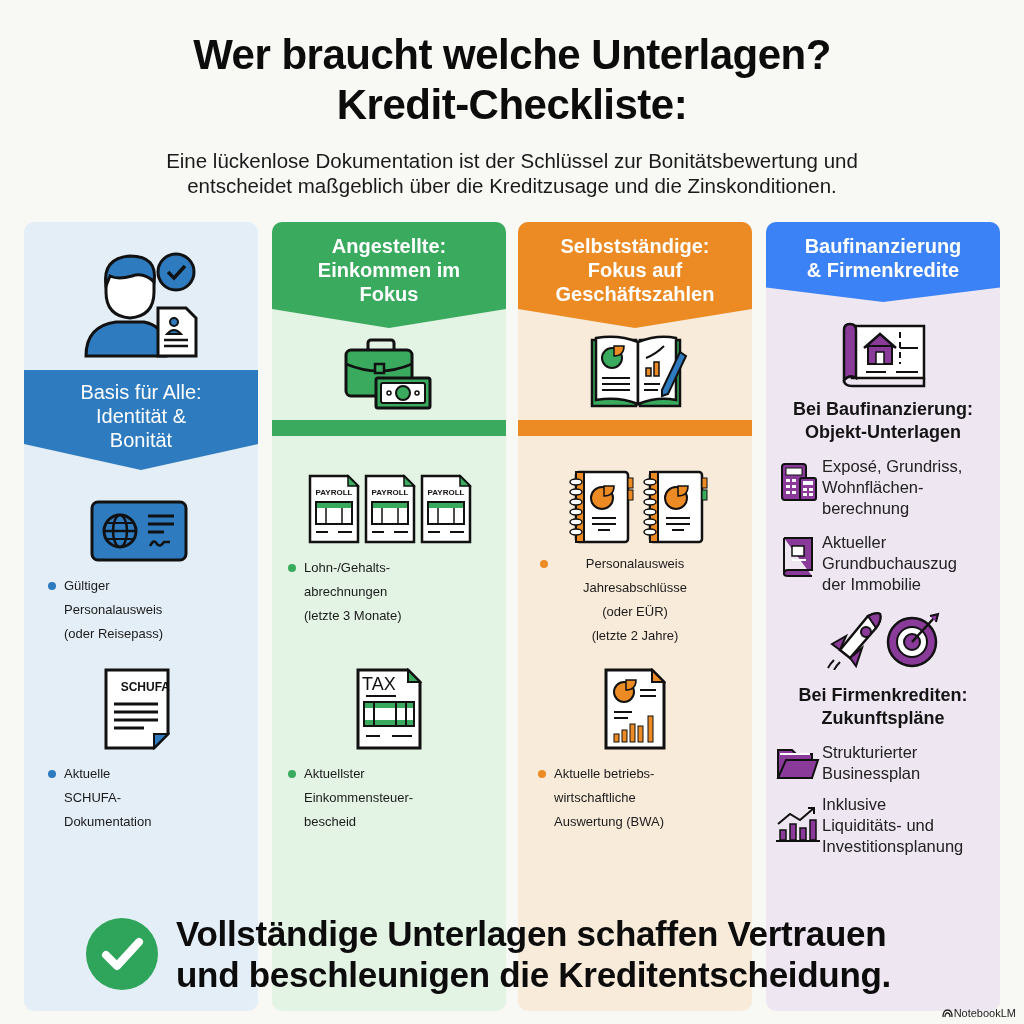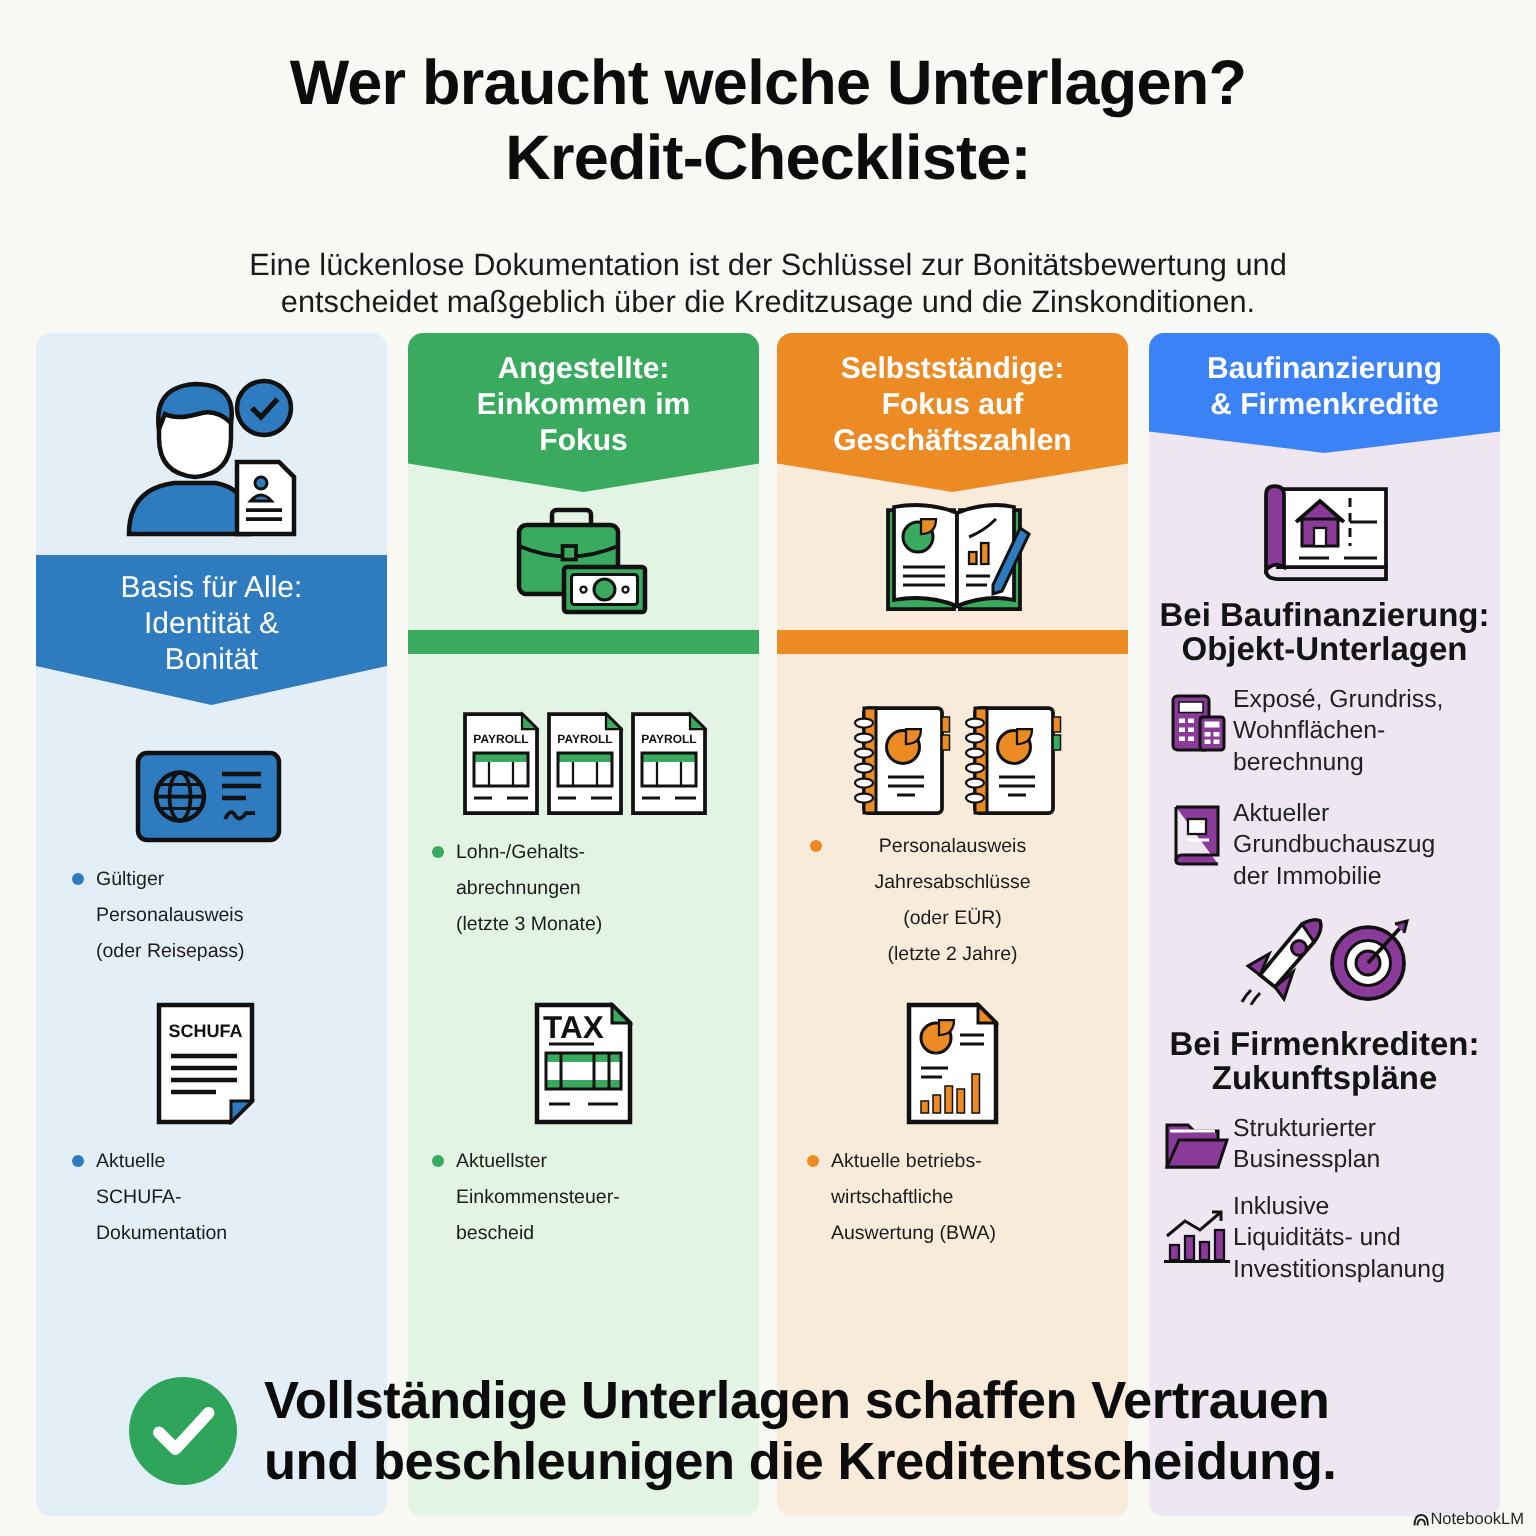--- a/index.html
+++ b/index.html
@@ -1,21 +1,21 @@
 <!DOCTYPE html>
 <html><head>
 <meta charset="utf-8">
 <style>
   * { box-sizing: border-box; margin: 0; padding: 0; }
   html, body { width: 1024px; height: 1024px; background: #f8f8f5; overflow: hidden; }
   body { font-family: "Liberation Sans", "DejaVu Sans", sans-serif; color: #111; position: relative; }
 
   .title { position: absolute; top: 30px; left: 0; width: 1024px; text-align: center;
     font-weight: 700; font-size: 42px; line-height: 50px; letter-spacing: -0.5px; color: #0c0c0c; }
-  .subtitle { position: absolute; top: 164px; left: 40px; width: 944px; text-align: center;
+  .subtitle { position: absolute; top: 148px; left: 40px; width: 944px; text-align: center;
     font-size: 20.5px; line-height: 25px; color: #1a1a1a; }
 
   .col { position: absolute; top: 222px; width: 234px; height: 789px; border-radius: 10px; overflow: hidden; }
   .col-blue { left: 24px; background: #e4eef6; }
   .col-green { left: 272px; background: #e3f3e4; }
   .col-orange { left: 518px; background: #f9ebda; }
   .col-purple { left: 766px; background: #eee6f1; }
 
   .ribbon-top { position: absolute; left: 0; top: 0; width: 100%; color: #fff; text-align: center;
     font-weight: 700; font-size: 20px; line-height: 24px; padding-top: 12px;
@@ -23,21 +23,21 @@
   .ribbon-mid { position: absolute; left: 0; width: 100%; color: #fff; text-align: center;
     font-weight: 400; font-size: 20px; line-height: 24px; padding-top: 10px;
     clip-path: polygon(0 0, 100% 0, 100% 74%, 50% 100%, 0 74%); }
 
   .bar { position: absolute; left: 0; width: 100%; height: 16px; }
 
   .icon { position: absolute; }
   .item { position: absolute; font-size: 13px; line-height: 24px; color: #1b1b1b; }
   .item .dot { position: absolute; width: 8px; height: 8px; border-radius: 50%; left: -16px; top: 8px; }
   .centered { text-align: center; }
-  .sub-h { position: absolute; left: 0; width: 100%; text-align: center; font-weight: 700; font-size: 22px; line-height: 23px; color: #141414; }
+  .sub-h { position: absolute; left: 0; width: 100%; text-align: center; font-weight: 700; font-size: 18px; line-height: 23px; color: #141414; }
   .pitem { position: absolute; left: 56px; font-size: 16.5px; line-height: 21px; color: #222; }
 
   .footer-check { position: absolute; left: 86px; top: 918px; width: 72px; height: 72px; border-radius: 50%; background: #2ea55a; }
   .footer-text { position: absolute; left: 176px; top: 913px; font-weight: 700; font-size: 35px; line-height: 41px; color: #0c0c0c; letter-spacing: -0.3px; }
   .watermark { position: absolute; right: 8px; bottom: 5px; font-size: 11px; color: #222; display: flex; align-items: center; gap: 1px; }
 </style>
 </head>
 <body>
 
 <div class="title">
@@ -87,21 +87,21 @@
   </div>
   <div class="icon" style="left:80px;top:446px;width:66px;height:82px">
     <svg width="66" height="82" viewBox="0 0 66 82" style="position:absolute;left:0;top:0">
       <path d="M2 2 L64 2 L64 66 L50 80 L2 80 Z" fill="#fff" stroke="#111" stroke-width="3"></path>
       <path d="M64 66 L50 66 L50 80 Z" fill="#2f7bbf" stroke="#111" stroke-width="2"></path>
       <line x1="10" y1="36" x2="54" y2="36" stroke="#111" stroke-width="3"></line>
       <line x1="10" y1="44" x2="54" y2="44" stroke="#111" stroke-width="3"></line>
       <line x1="10" y1="52" x2="54" y2="52" stroke="#111" stroke-width="3"></line>
       <line x1="10" y1="60" x2="40" y2="60" stroke="#111" stroke-width="3"></line>
     </svg>
-    <div style="position:absolute;left:0;top:12px;width:66px;text-align:center;font-size:12px;font-weight:700">SCHUFA</div>
+    <div style="position:absolute;left:0;top:12px;width:66px;text-align:right;font-size:12px;font-weight:700">SCHUFA</div>
   </div>
   <div class="item" style="left:40px;top:540px">
     <span class="dot" style="background:#2f7bbf"></span>
     <div>Aktuelle</div>
     <div>SCHUFA-</div>
     <div>Dokumentation</div>
   </div>
 </div>
 
 <div class="col col-green">
@@ -172,21 +172,21 @@
       <line x1="10" y1="28" x2="40" y2="28" stroke="#111" stroke-width="2"></line>
       <rect x="8" y="34" width="50" height="6" fill="#3aaa5e"></rect>
       <rect x="8" y="52" width="50" height="6" fill="#3aaa5e"></rect>
       <rect x="8" y="34" width="50" height="24" fill="none" stroke="#111" stroke-width="2"></rect>
       <line x1="18" y1="34" x2="18" y2="58" stroke="#111" stroke-width="2"></line>
       <line x1="40" y1="34" x2="40" y2="58" stroke="#111" stroke-width="2"></line>
       <line x1="50" y1="34" x2="50" y2="58" stroke="#111" stroke-width="2"></line>
       <line x1="10" y1="68" x2="24" y2="68" stroke="#111" stroke-width="2"></line>
       <line x1="36" y1="68" x2="56" y2="68" stroke="#111" stroke-width="2"></line>
     </svg>
-    <div style="position:absolute;left:6px;top:6px;font-size:21px;font-weight:700">TAX</div>
+    <div style="position:absolute;left:6px;top:6px;font-size:18px;font-weight:400">TAX</div>
   </div>
   <div class="item" style="left:32px;top:540px">
     <span class="dot" style="background:#3aaa5e"></span>
     <div>Aktuellster</div>
     <div>Einkommensteuer-</div>
     <div>bescheid</div>
   </div>
 </div>
 
 <div class="col col-orange">

